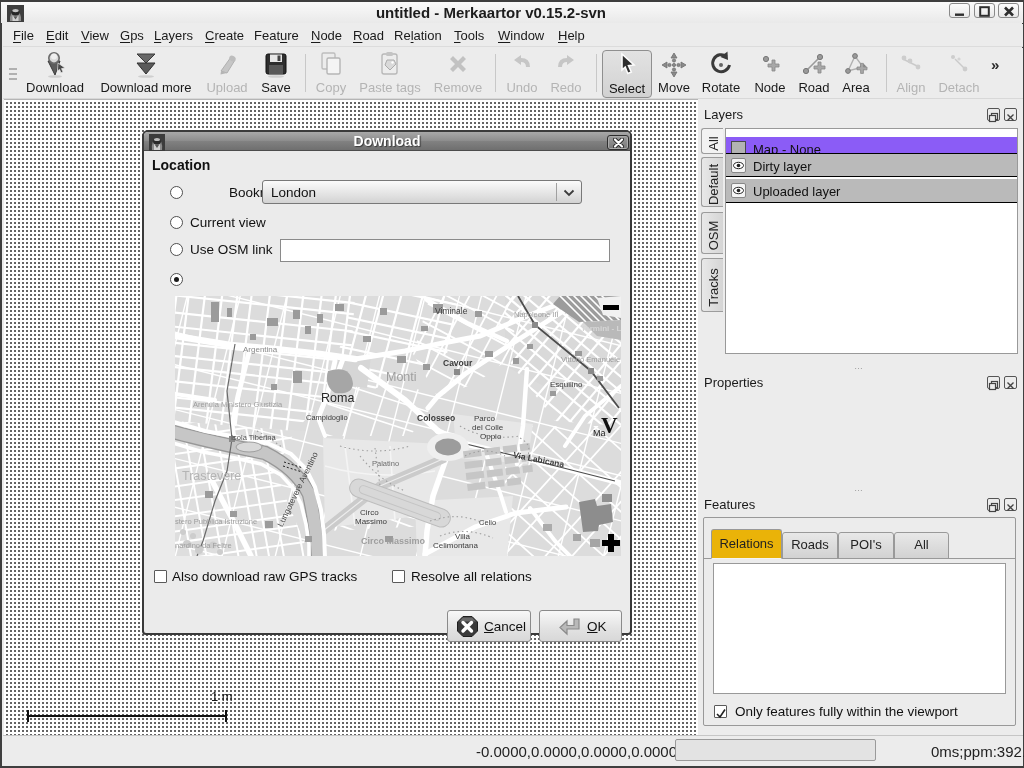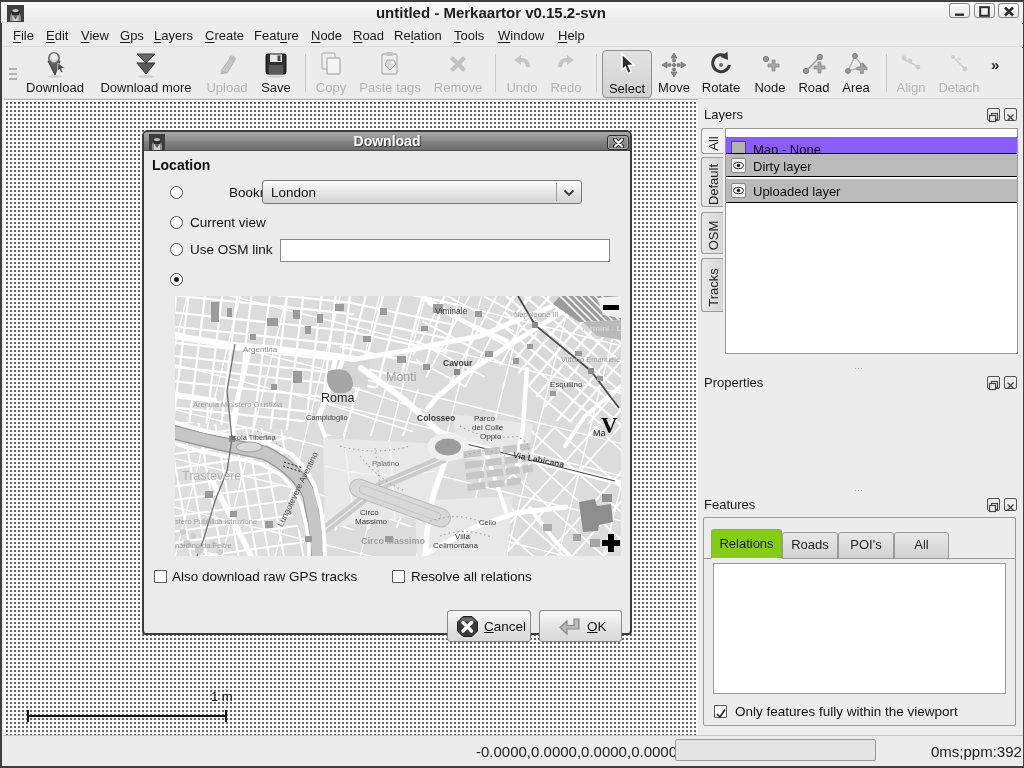--- a/index.html
+++ b/index.html
@@ -395,21 +395,21 @@
     <div class="dtitle" style="top:398px;">Features</div>
     <div class="dbtn" style="left:289px;top:399px;"><svg width="11" height="11" viewBox="0 0 11 11">
           <rect x="3.5" y="1.5" width="6" height="6" fill="none" stroke="#444" stroke-width="1.2"></rect>
           <rect x="1.5" y="3.5" width="6" height="6" fill="#ececec" stroke="#444" stroke-width="1.2"></rect>
         </svg></div>
     <div class="dbtn" style="left:306px;top:399px;"><svg width="11" height="11" viewBox="0 0 11 11">
           <path d="M2.5 2.5 L8.5 8.5 M8.5 2.5 L2.5 8.5" stroke="#444" stroke-width="1.4"></path>
         </svg></div>
 
     <div id="featframe">
-      <div class="ftab" style="left:7px;top:11px;width:71px;height:30px;background:#84cc16;border-bottom:1px solid #f4f4f4;border-radius:3px 3px 0 0;z-index:2;">
+      <div class="ftab" style="left:7px;top:11px;width:71px;height:30px;background:#eab308;border-bottom:1px solid #f4f4f4;border-radius:3px 3px 0 0;z-index:2;">
           <div style="margin-top:6px;">Relations</div>
         </div>
       <div class="ftab" style="left:78px;top:14px;width:56px;height:27px;border-radius:3px 3px 0 0;">
           <div style="margin-top:4px;">Roads</div>
         </div>
       <div class="ftab" style="left:134px;top:14px;width:56px;height:27px;border-radius:3px 3px 0 0;">
           <div style="margin-top:4px;">POI's</div>
         </div>
       <div class="ftab" style="left:190px;top:14px;width:55px;height:27px;border-radius:3px 3px 0 0;">
           <div style="margin-top:4px;">All</div>

